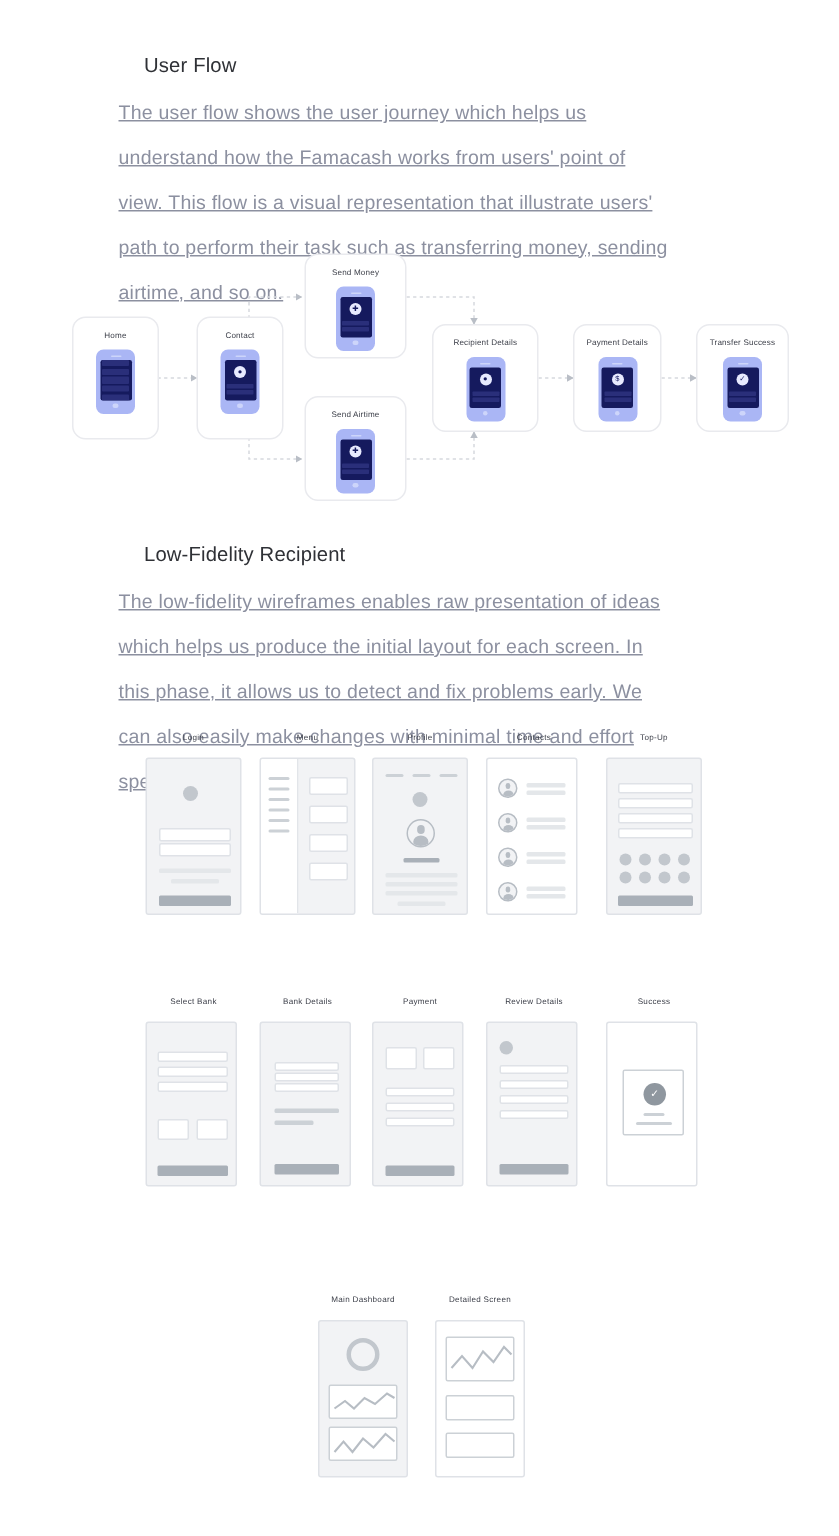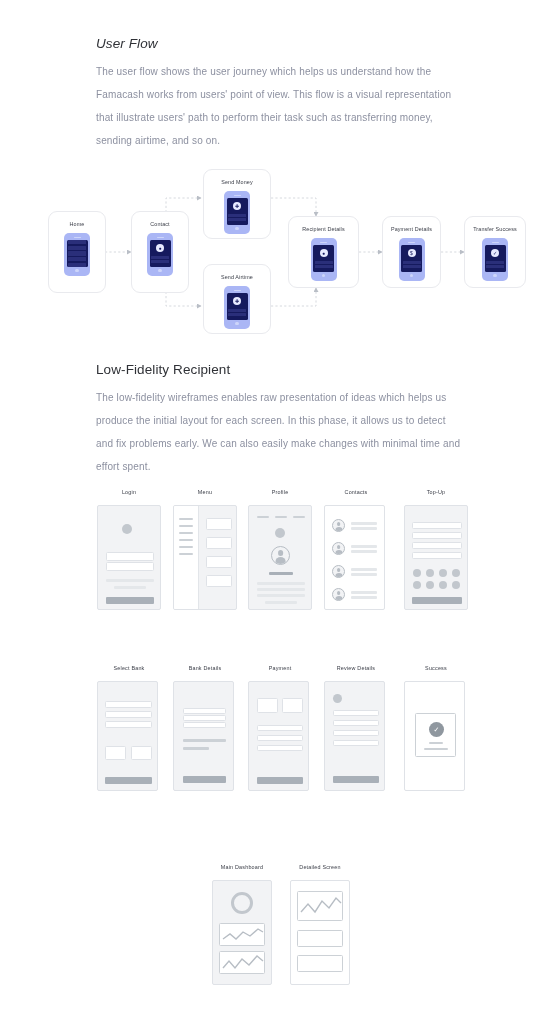--- a/index.html
+++ b/index.html
@@ -16,26 +16,27 @@
   .section-head {
     position: absolute;
     left: 96px;
     font-size: 13.5px;
     font-weight: 400;
     color: #2f3136;
     letter-spacing: .1px;
   }
   .section-body {
     position: absolute;
-    left: 96px;
+    left: 79px;
     width: 366px;
-    font-size: 10px;
+    font-size: 13px;
     line-height: 2.3;
     color: #8c90a0;
     letter-spacing: .15px;
+    text-decoration: underline;
   }
 
   
   .flow { position: absolute; left: 0; top: 160px; width: 559px; height: 180px; }
   .flow svg { position: absolute; left: 0; top: 0; }
   .node {
     position: absolute;
     background: #ffffff;
     border: 1px solid #e9eaee;
     border-radius: 9px;
@@ -126,21 +127,21 @@
     border-radius: 50%; background: #8f979f;
     display: flex; align-items: center; justify-content: center;
     color: #ffffff; font-size: 7px; line-height: 1;
   }
 </style>
 </head>
 <body>
 
 <div class="page">
 
-  <div class="section-head" style="top:36px;font-style:italic;">User Flow</div>
+  <div class="section-head" style="top:36px;">User Flow</div>
   <div class="section-body" style="top:60px;">The user flow shows the user journey which helps us understand how the Famacash works from users' point of view. This flow is a visual representation that illustrate users' path to perform their task such as transferring money, sending airtime, and so on.</div>
 
   <div class="flow">
 
     <svg width="559" height="180">
       <defs>
         <marker id="arw" markerWidth="5" markerHeight="5" refX="4" refY="2.5" orient="auto">
           <path d="M0,0 L4.5,2.5 L0,5 z" fill="#b9bec6"></path>
         </marker>
       </defs>

